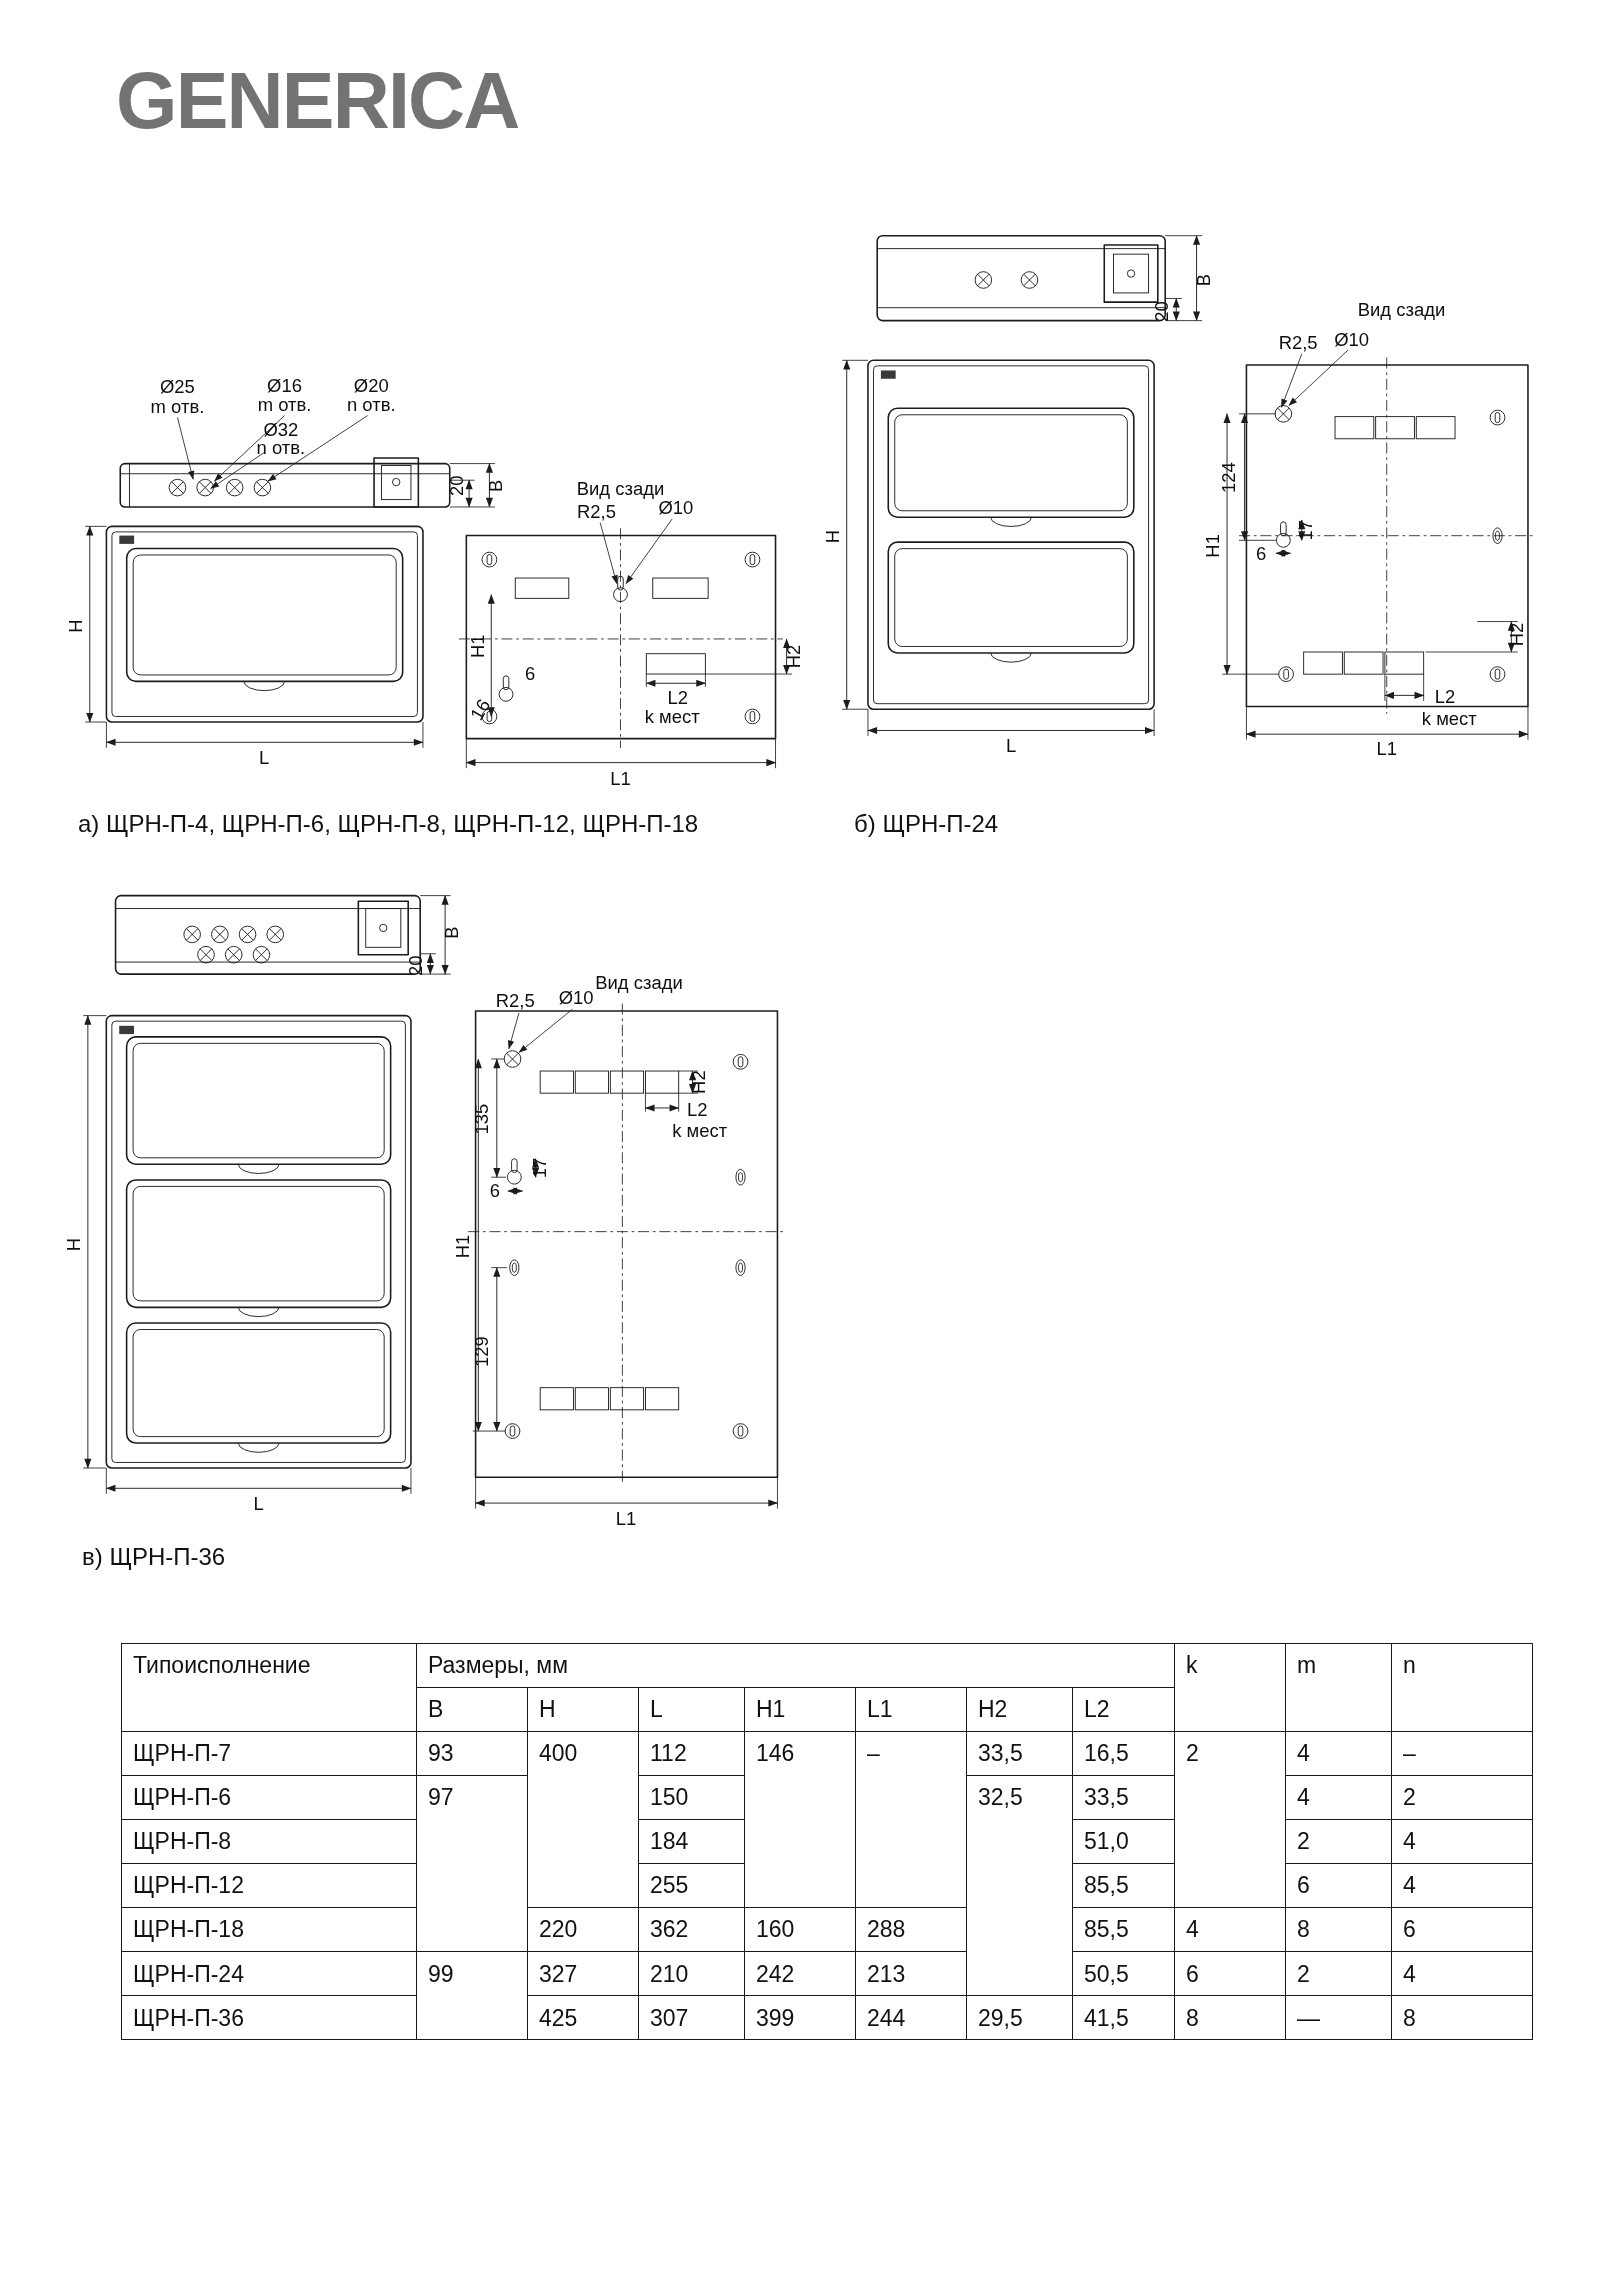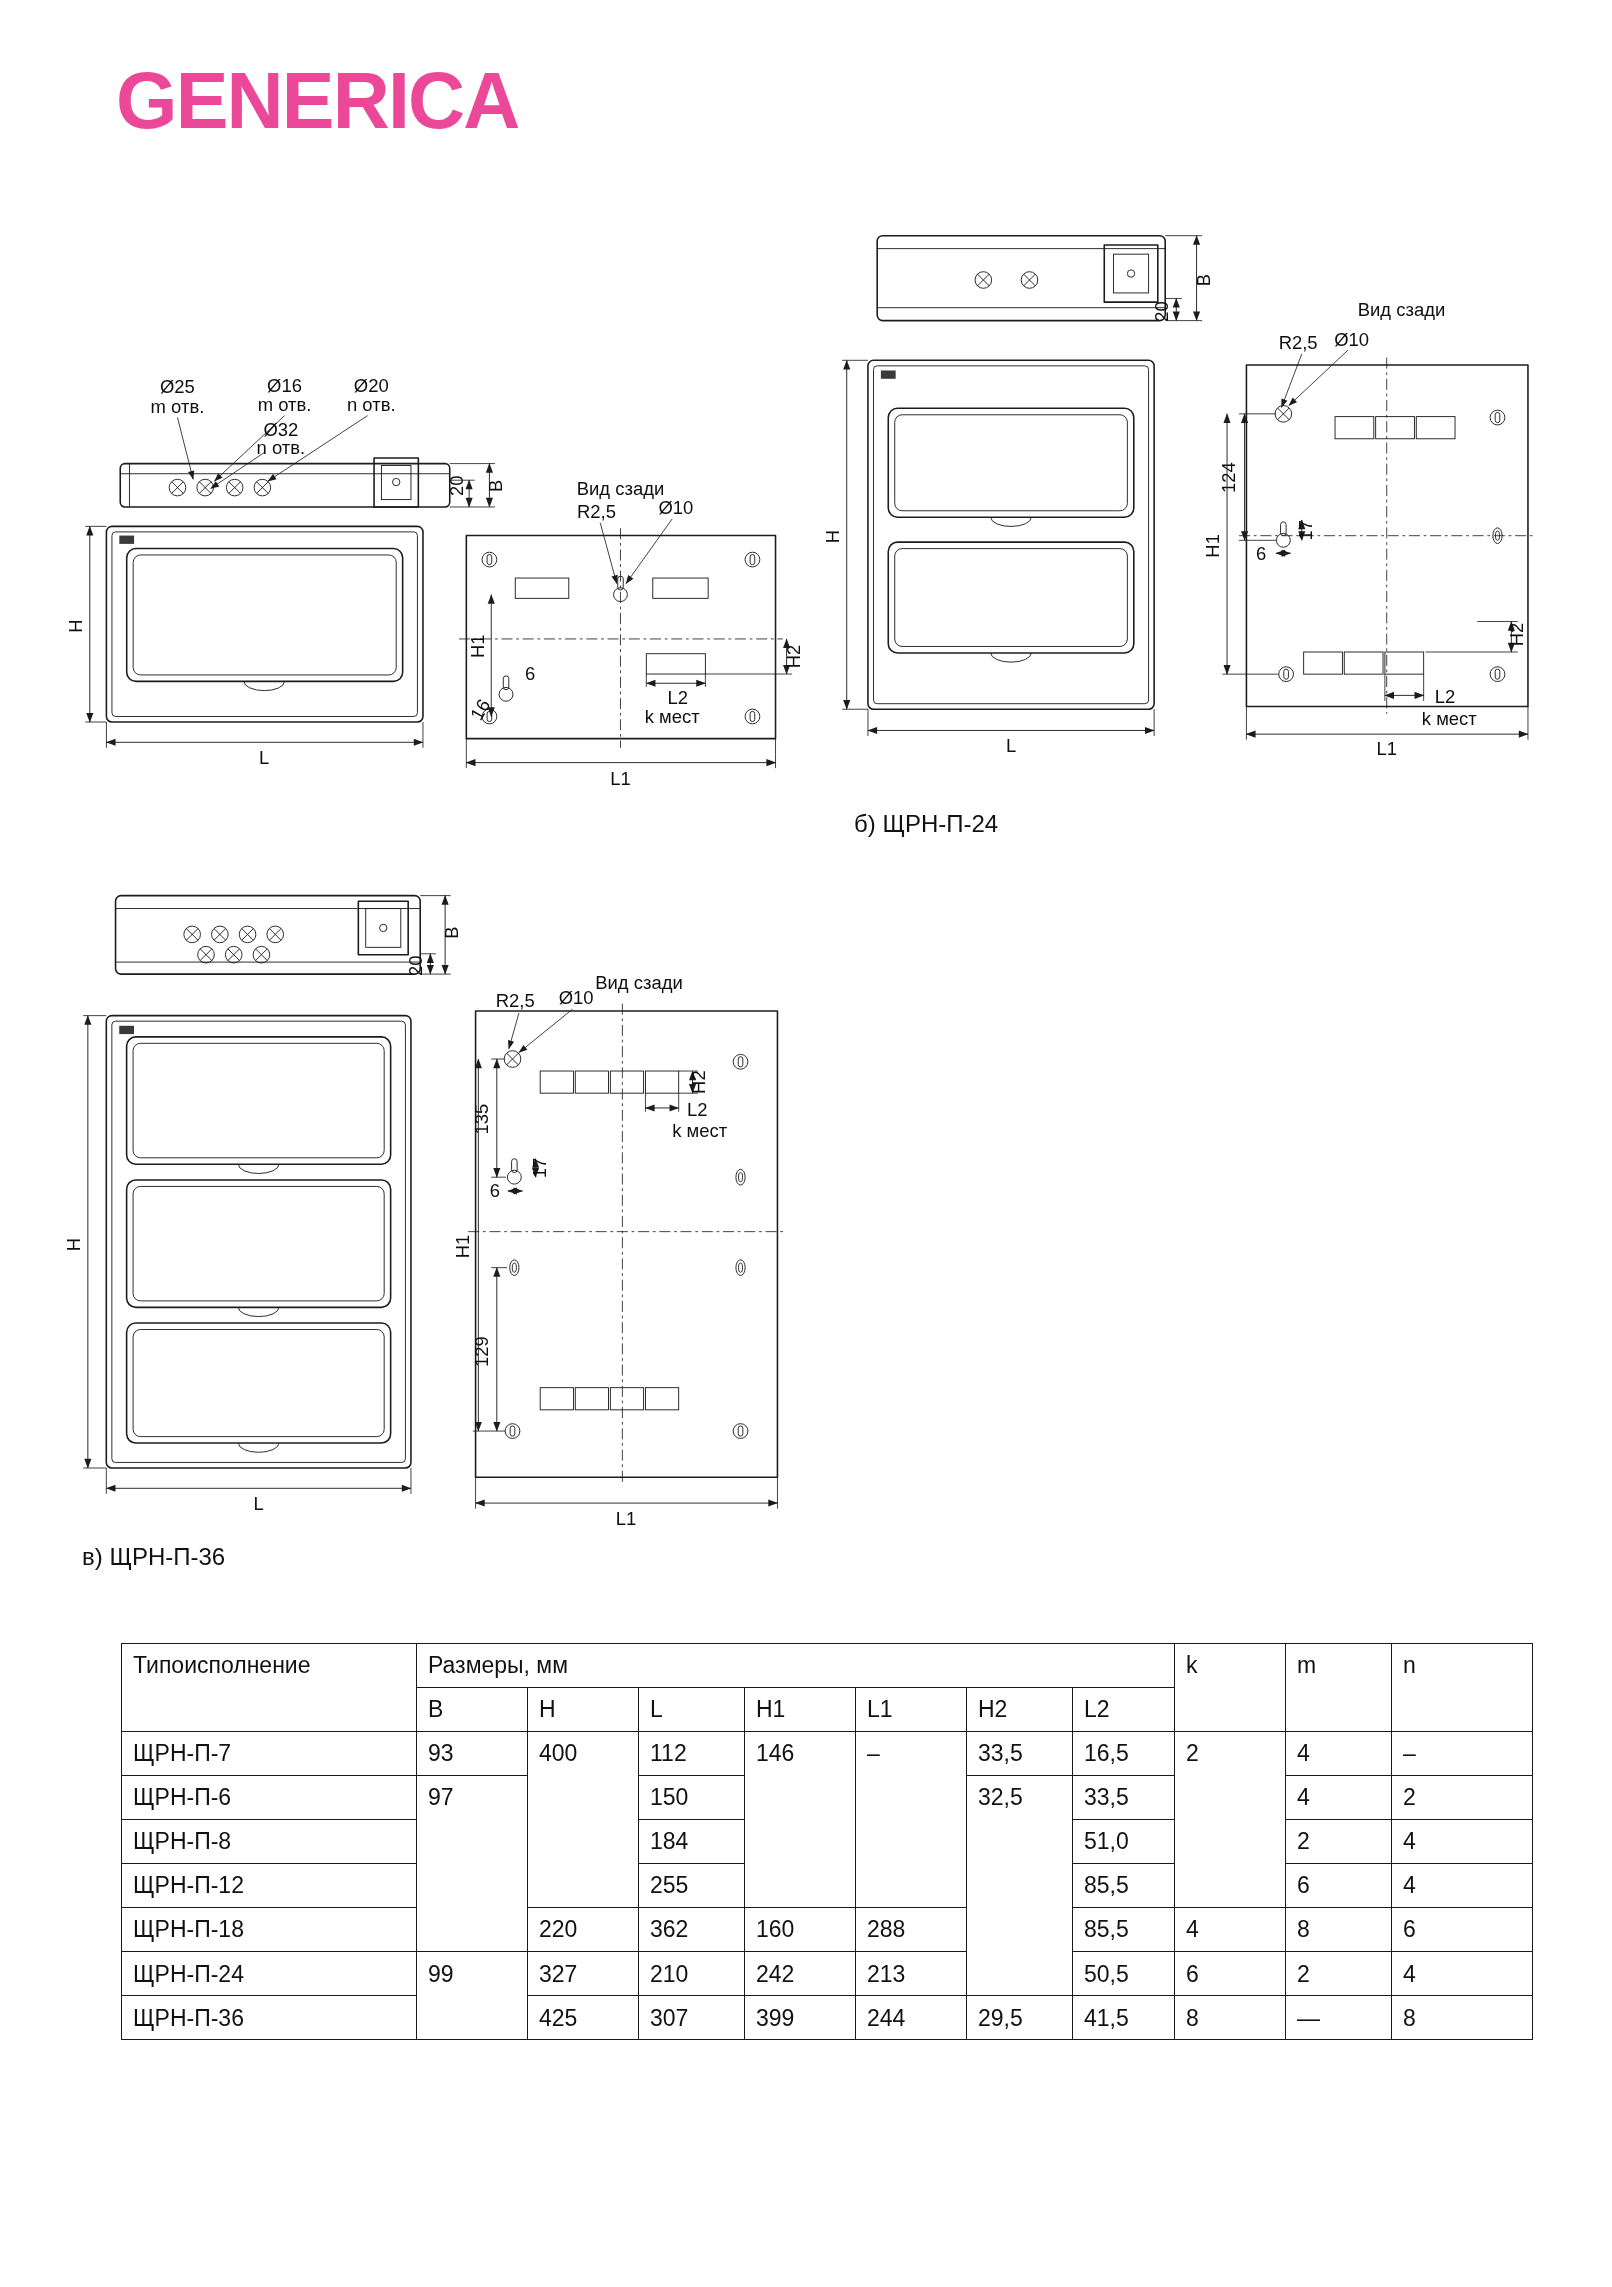--- a/index.html
+++ b/index.html
@@ -3,21 +3,21 @@
 <meta charset="utf-8">
 <style>
   * { box-sizing: border-box; }
   html, body { margin: 0; padding: 0; background: #ffffff; }
   .page {
     position: relative; width: 1612px; height: 2287px; background: #ffffff;
     font-family: "Liberation Sans", sans-serif; color: #111; overflow: hidden;
   }
   .logo {
     position: absolute; left: 116px; top: 61px;
-    font-size: 79px; font-weight: 800; letter-spacing: -1.8px; color: #ec4899; line-height: 1;
+    font-size: 79px; font-weight: 800; letter-spacing: -1.8px; color: #737373; line-height: 1;
   }
   .caption { position: absolute; font-size: 24px; color: #111; white-space: nowrap; }
   .fig-caption { position: absolute; left: 78px; top: 2171px; font-size: 26px; }
   svg.drawing { position: absolute; overflow: visible; }
   .s16 { fill: none; stroke: #1c1c1c; stroke-width: 1.7; stroke-linejoin: round; }
   .s10 { fill: none; stroke: #1c1c1c; stroke-width: 1; }
   .dl  { stroke: #1c1c1c; stroke-width: 1; fill: none; }
   .ld  { stroke: #1c1c1c; stroke-width: 0.9; fill: none; }
   .dash{ stroke: #1c1c1c; stroke-width: 0.9; stroke-dasharray: 12 4 3 4; fill: none; }
   .mark{ fill: #3a3a3a; stroke: none; }
@@ -138,20 +138,21 @@
       <text class="dim" x="654" y="382" text-anchor="middle">L2</text>
       <text class="dim" x="648" y="403" text-anchor="middle">k мест</text>
       <text class="dim" x="446" y="392" text-anchor="middle" transform="rotate(-60 446 392)">16</text>
       <text class="dim" x="494" y="356" text-anchor="middle">6</text>
       <line class="ld" x1="425" y1="420" x2="425" y2="452"></line>
       <line class="ld" x1="760" y1="420" x2="760" y2="452"></line>
       <line class="dl" x1="425" y1="446" x2="760" y2="446" marker-start="url(#arr)" marker-end="url(#arr)"></line>
       <text class="dim" x="592" y="470" text-anchor="middle">L1</text>
     </g>
   </svg>
+  <div class="caption" style="left:78px;top:810px">а) ЩРН-П-4, ЩРН-П-6, ЩРН-П-8, ЩРН-П-12, ЩРН-П-18</div>
 
   <svg class="drawing" style="left:831px;top:208px" width="757" height="600" viewBox="0 0 820 650">
     <g>
       <rect class="s16" x="50" y="30" width="312" height="92" rx="6"></rect>
       <line class="s10" x1="50" y1="44" x2="362" y2="44"></line>
       <line class="s10" x1="50" y1="108" x2="362" y2="108"></line>
       <use href="#kc" class="s10" x="165" y="78"></use>
       <use href="#kc" class="s10" x="215" y="78"></use>
       <rect class="s16" x="296" y="40" width="58" height="62"></rect>
       <rect class="s10" x="306" y="50" width="38" height="42"></rect>

